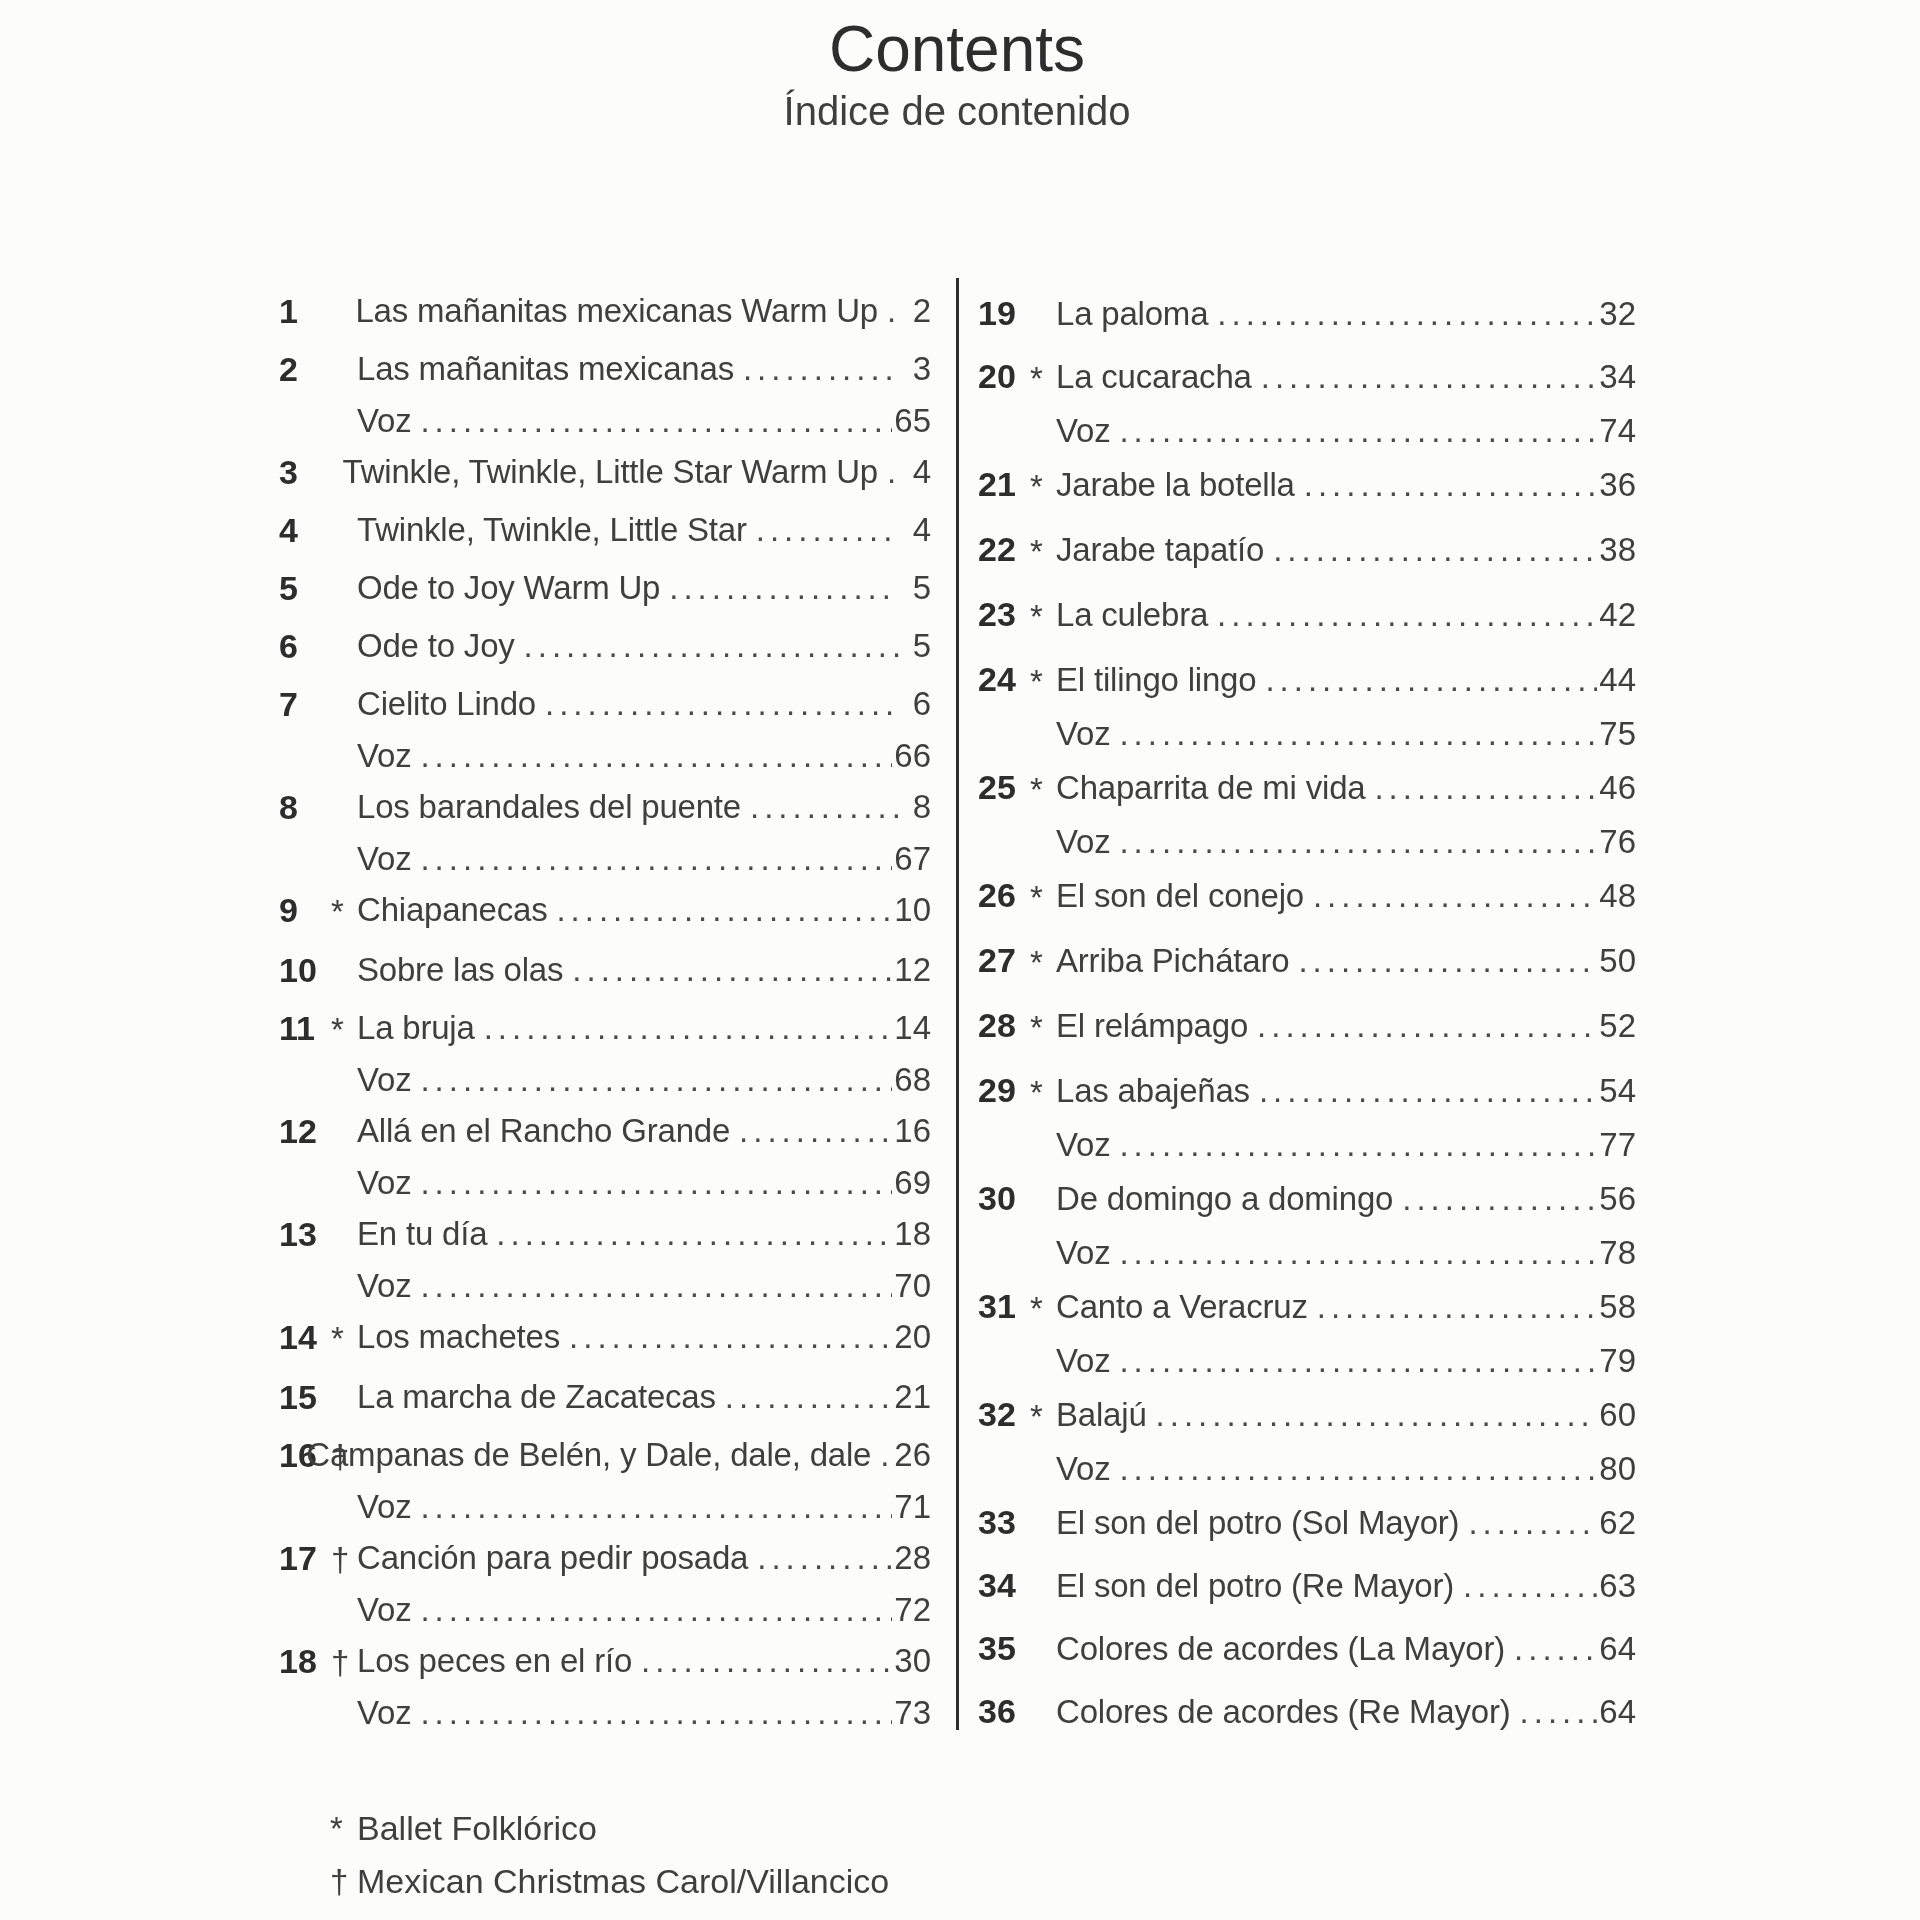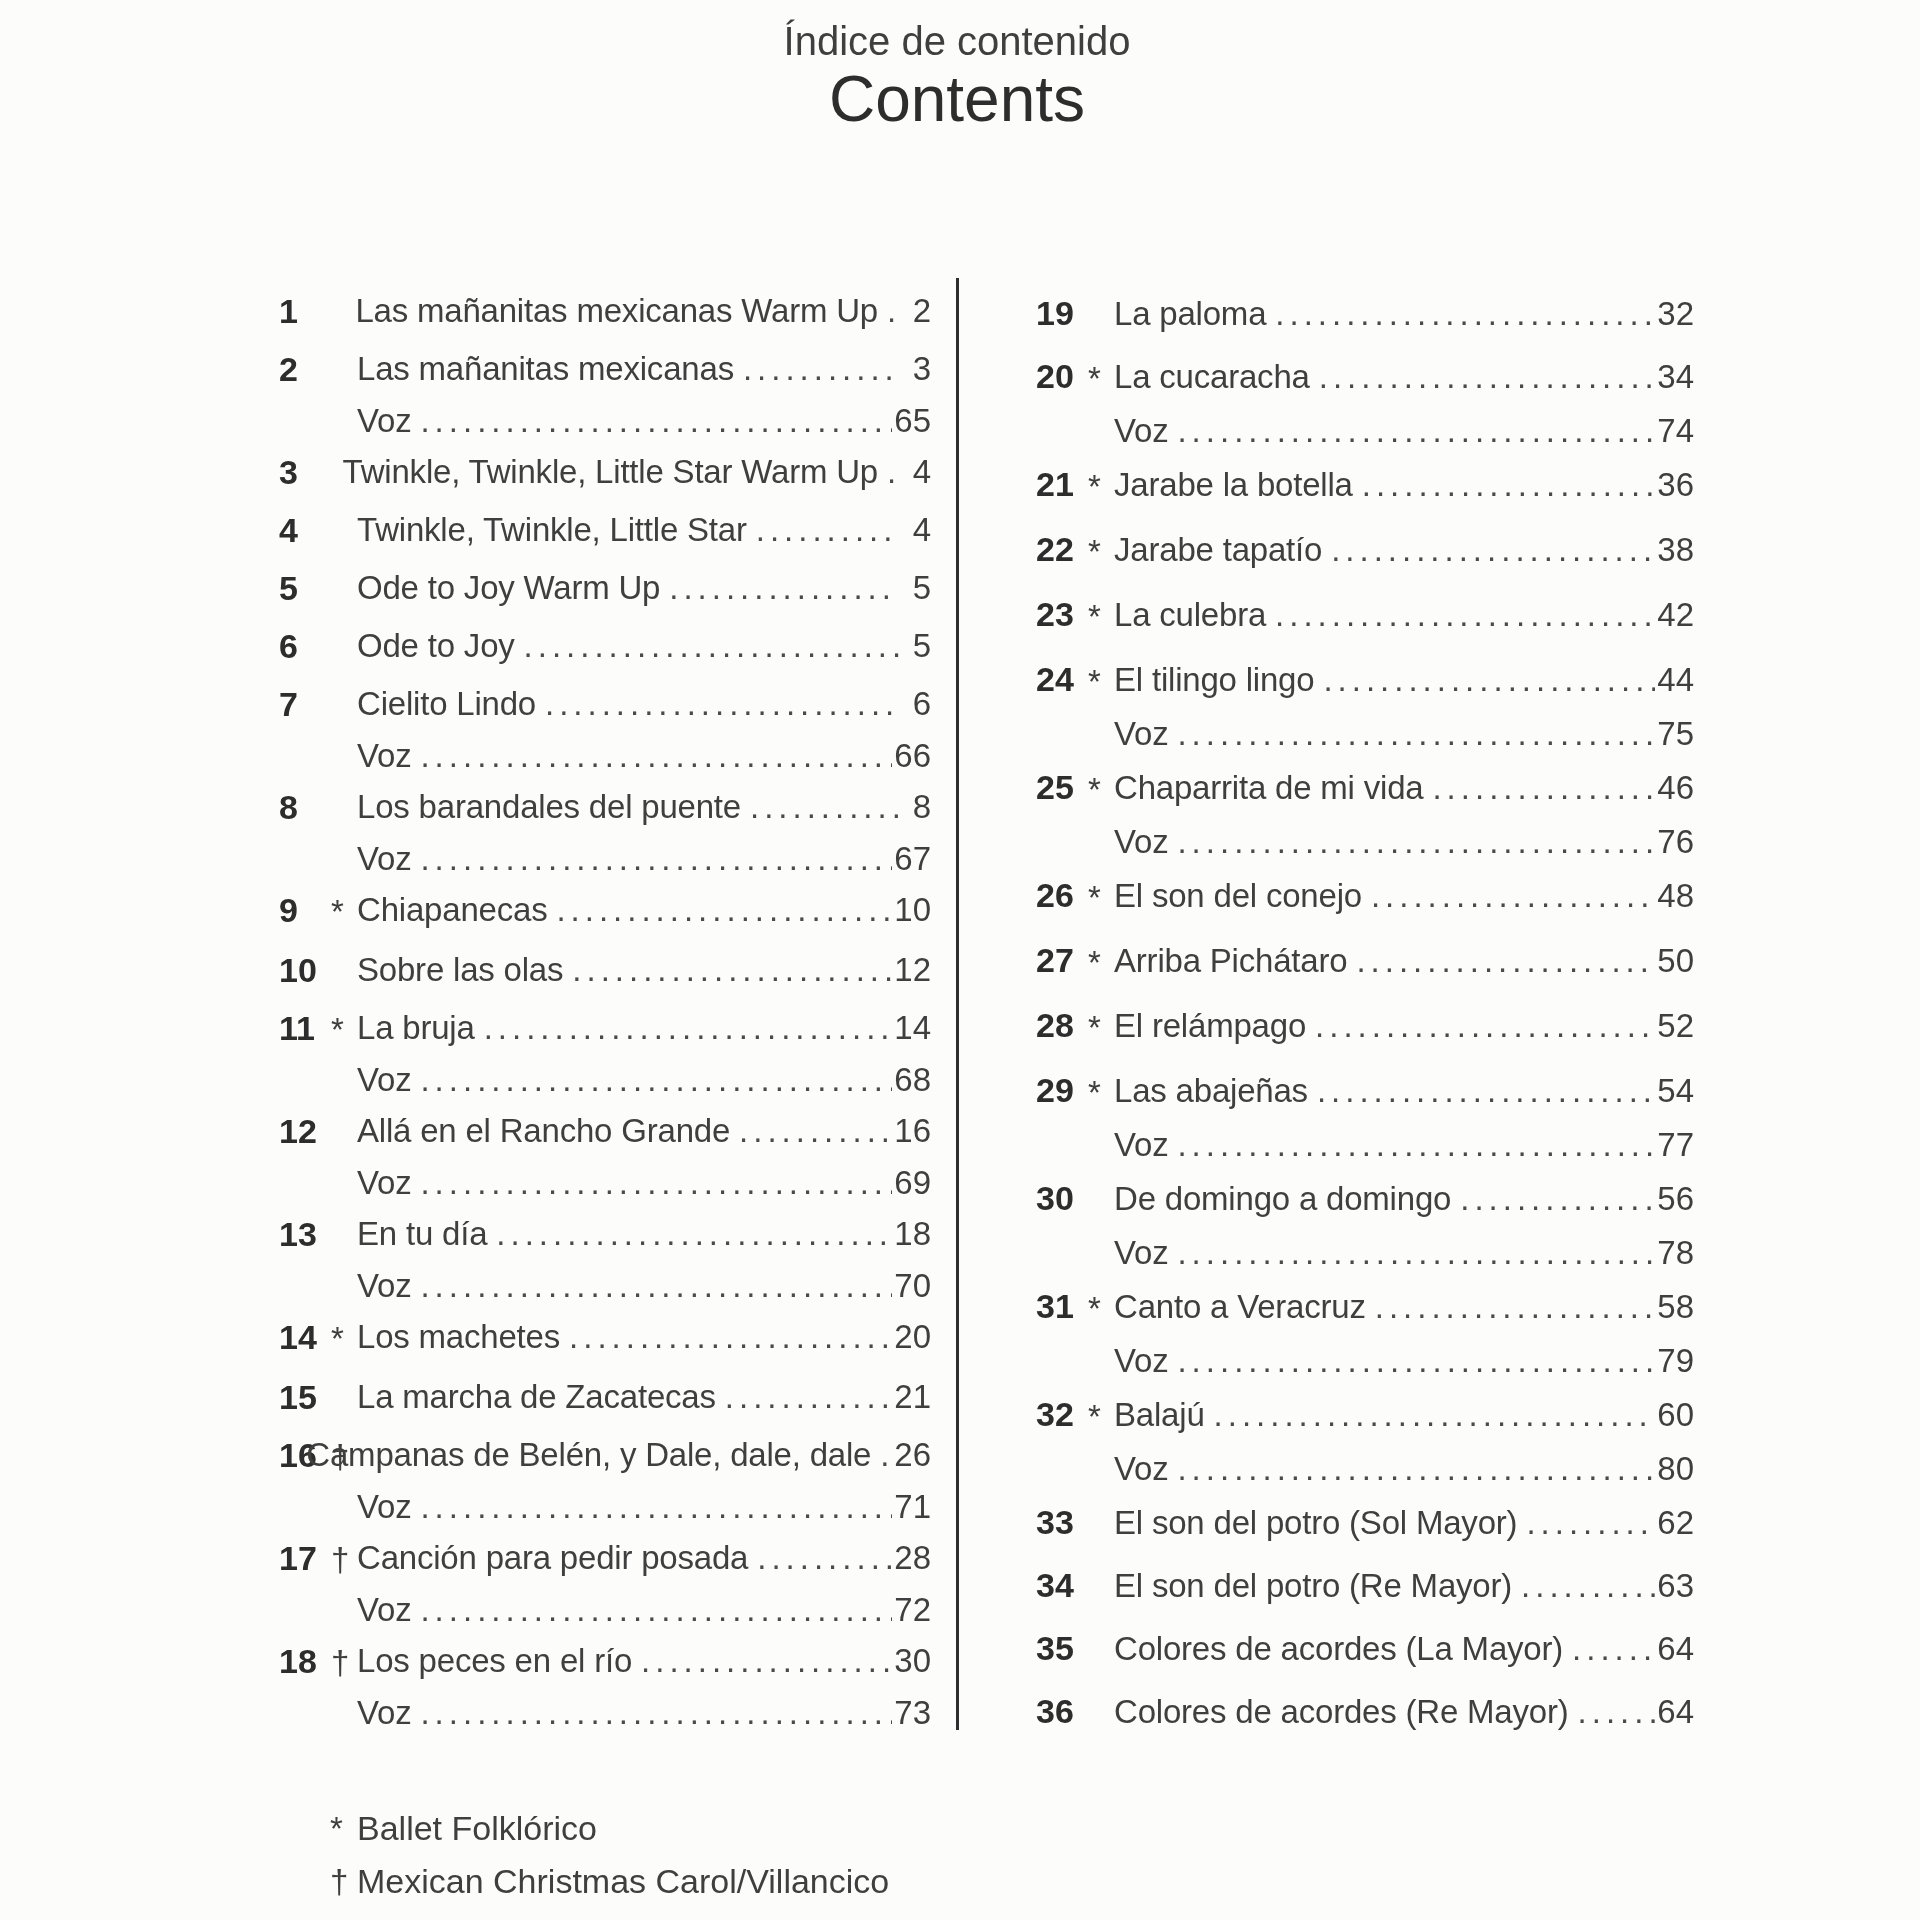--- a/index.html
+++ b/index.html
@@ -17,21 +17,21 @@
     font-size:64px;line-height:70px;font-weight:400;
     color:var(--numbers,#2d2d2d);letter-spacing:0px;
   }
   #page-subtitle{
     font-size:40px;line-height:46px;font-weight:400;margin-top:4px;
     color:var(--text,#3f3f3f);
   }
   
   .toc-col{position:absolute;top:282px;display:block;}
   #col-left{left:279px;width:652px;}
-  #col-right{left:1036px;width:658px;}
+  #col-right{left:978px;width:658px;}
   #divider{
     position:absolute;left:956px;top:278px;width:3px;height:1452px;
     background:var(--divider,#2e2e2e);
   }
   
   .entry{display:grid;grid-template-columns:52px 26px 1fr;align-items:start;}
   .num{
     font-weight:700;color:var(--numbers,#2d2d2d);
     font-size:34px;text-align:left;
   }
@@ -56,22 +56,22 @@
   .legend-line{display:grid;grid-template-columns:27px auto;align-items:baseline;line-height:52px;}
   .legend-marker{font-size:33px;}
   .legend-label{font-size:34px;}
 </style>
 </head>
 <body>
 
 <div id="page">
 
   <div id="header">
+    <div id="page-title">Contents</div>
     <div id="page-subtitle">Índice de contenido</div>
-    <div id="page-title">Contents</div>
   </div>
 
   <div id="col-left" class="toc-col">
       <div class="entry">
         <span class="num">1</span>
         <span class="marker"></span>
         <span class="body">
           <span class="line main">
             <span class="title">Las mañanitas mexicanas Warm Up</span>
             <span class="leader">............................................................</span>

